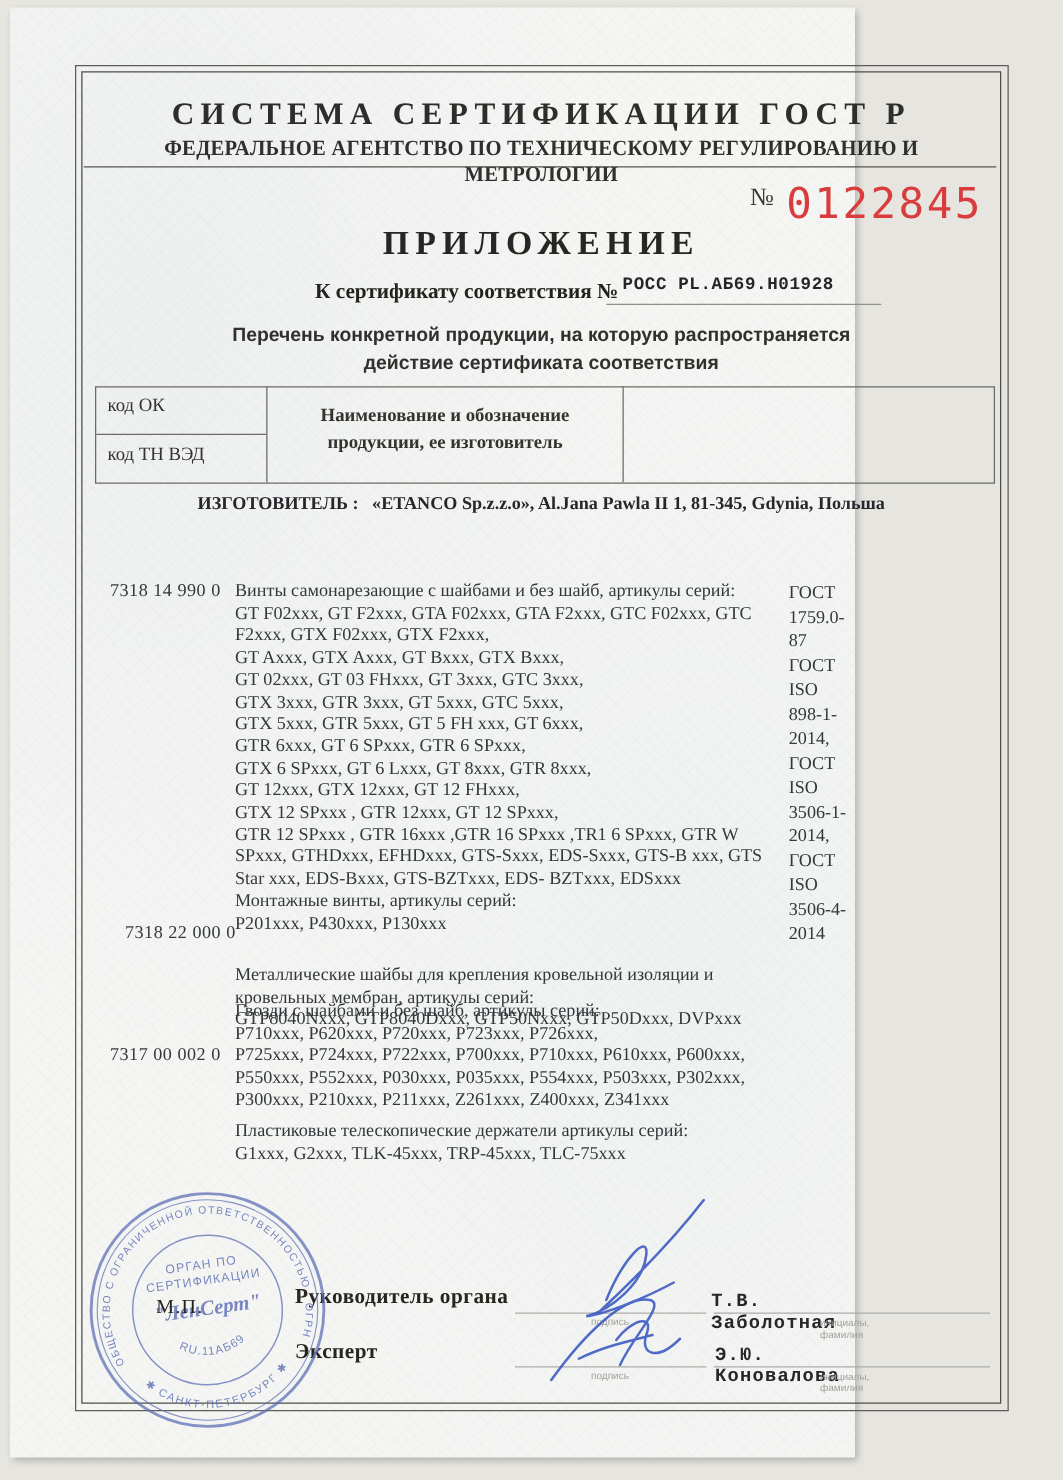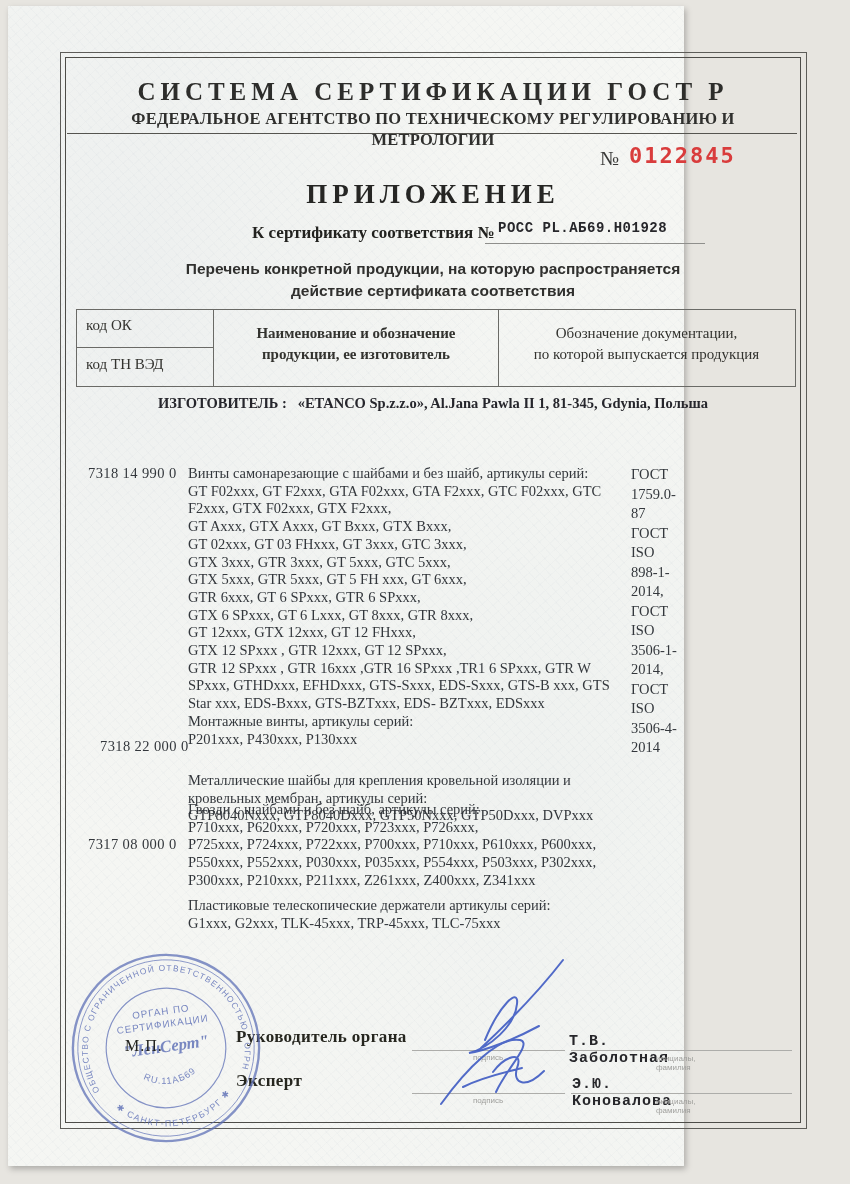--- a/index.html
+++ b/index.html
@@ -16,22 +16,22 @@
   .frame-outer{position:absolute;left:52px;top:46px;width:745px;height:1075px;
          border:1.2px solid #5d5c58;}
   .frame-inner{position:absolute;left:57px;top:51px;width:734px;height:1064px;
          border:1.8px solid #4d4c48;}
   .abs{position:absolute;}
   .ctr{left:60px;width:730px;text-align:center;}
   .sys-title{top:72px;font-size:25px;font-weight:bold;letter-spacing:5px;color:#2d2d2b;}
   .agency{top:103px;font-size:16.5px;font-weight:bold;letter-spacing:.2px;color:#2f2f2d;transform:scaleY(1.05);}
   .hr-head{left:59px;top:127px;width:730px;height:0;border-top:1.6px solid #55544f;}
   .no-label{left:592px;top:141px;font-size:20px;color:#3a3a38;}
-  .serial{left:621px;top:137px;font-family:"DejaVu Sans Mono",monospace;font-size:22px;
-          color:#d93c3c;letter-spacing:2px;font-weight:bold;}
+  .serial{left:621px;top:137px;font-family:"DejaVu Sans Mono",monospace;font-size:34px;
+          color:#d93c3c;letter-spacing:2px;}
   .main-title{top:173px;font-size:27px;font-weight:bold;letter-spacing:5px;color:#262624;}
   .cert-label{left:244px;top:217px;font-size:17px;font-weight:600;color:#22221f;}
   .cert-number{left:490px;top:214px;font-family:"Liberation Mono","DejaVu Sans Mono",monospace;
           font-size:14px;font-weight:bold;letter-spacing:.5px;color:#26262a;}
   .cert-underline{left:477px;top:237px;width:220px;border-top:1px solid #8f8f8c;}
   .subtitle{font-family:"Liberation Sans",sans-serif;font-weight:bold;font-size:15.5px;color:#30302e;}
   .sub1{top:254px;} .sub2{top:276px;}
   .tbl-box{left:68px;top:303px;width:718px;height:76px;border:1.2px solid #6a6a66;}
   .tbl-v1{left:205px;top:303px;width:0;height:77px;border-left:1.1px solid #6a6a66;}
   .tbl-v2{left:490px;top:303px;width:0;height:77px;border-left:1.1px solid #6a6a66;}
@@ -75,22 +75,20 @@
   <div class="abs ctr subtitle sub2">действие сертификата соответствия</div>
 
   <div class="abs tbl-box"></div>
   <div class="abs tbl-v1"></div>
   <div class="abs tbl-v2"></div>
   <div class="abs tbl-h1"></div>
   <div class="abs cell c-ok">код ОК</div>
   <div class="abs cell c-tnved">код ТН ВЭД</div>
   <div class="abs cell c-prod">Наименование и обозначение
 продукции, ее изготовитель</div>
-  <div class="abs cell c-docs">Обозначение документации,
-по которой выпускается продукция</div>
 
   <div class="abs ctr mfr">
     <span>ИЗГОТОВИТЕЛЬ :</span>&nbsp;&nbsp;
     <span>«ETANCO Sp.z.z.o», Al.Jana Pawla II 1, 81-345, Gdynia, Польша</span>
   </div>
 
   <div class="abs code" style="left:80px;top:459px;">7318 14 990 0</div>
   <div class="abs prod" style="left:180px;top:459px;">Винты самонарезающие с шайбами и без шайб, артикулы серий:
 GT F02xxx, GT F2xxx, GTA  F02xxx, GTA  F2xxx, GTC F02xxx, GTC
 F2xxx,  GTX F02xxx, GTX F2xxx,
@@ -110,21 +108,21 @@
   <div class="abs docs">ГОСТ 1759.0-87
 ГОСТ ISO 898-1-2014,
 ГОСТ ISO 3506-1-2014,
 ГОСТ ISO 3506-4-2014</div>
 
   <div class="abs code" style="left:92px;top:732px;">7318 22 000 0</div>
   <div class="abs prod" style="left:180px;top:766px;">Металлические шайбы для крепления кровельной изоляции и
 кровельных мембран, артикулы серий:
 GTP8040Nxxx, GTP8040Dxxx, GTP50Nxxx, GTP50Dxxx, DVPxxx</div>
 
-  <div class="abs code" style="left:80px;top:830px;">7317 08 000 0</div>
+  <div class="abs code" style="left:80px;top:830px;">7317 00 002 0</div>
   <div class="abs prod" style="left:180px;top:795px;">Гвозди с шайбами и без шайб, артикулы серий:
 P710xxx, P620xxx, P720xxx, P723xxx, P726xxx,
 P725xxx, P724xxx, P722xxx, P700xxx, P710xxx, P610xxx, P600xxx,
 P550xxx, P552xxx, P030xxx, P035xxx, P554xxx, P503xxx, P302xxx,
 P300xxx, P210xxx, P211xxx, Z261xxx, Z400xxx, Z341xxx</div>
 
   <div class="abs prod" style="left:180px;top:891px;">Пластиковые телескопические держатели артикулы серий:
 G1xxx, G2xxx, TLK-45xxx, TRP-45xxx, TLC-75xxx</div>
 
   <svg class="abs stamp-wrap" viewBox="0 0 200 200">

